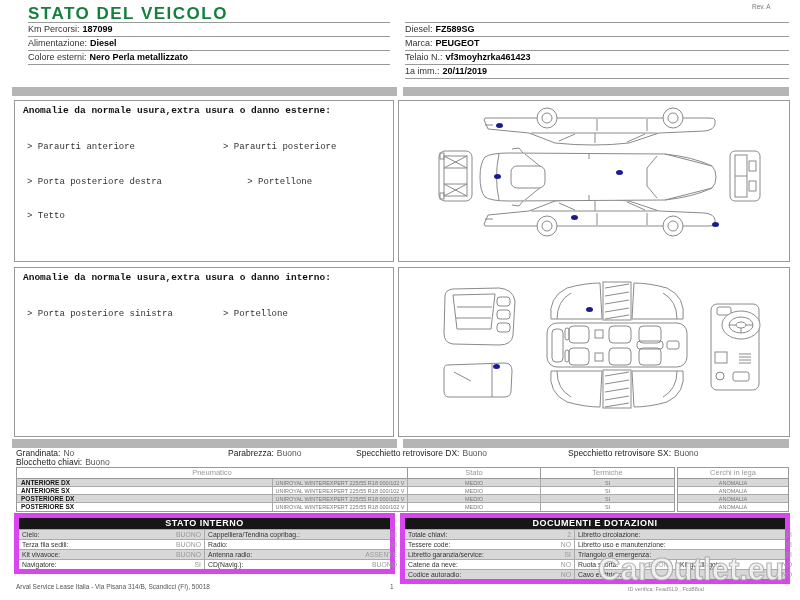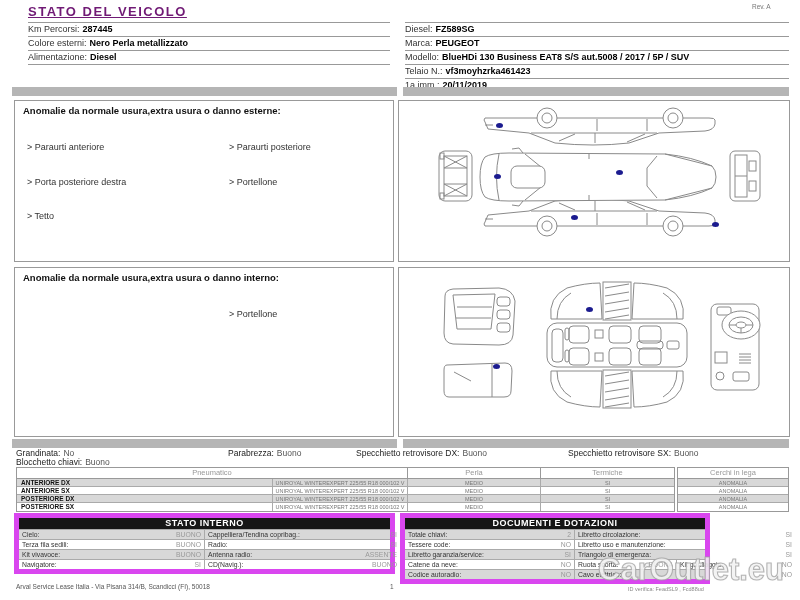--- a/index.html
+++ b/index.html
@@ -1,44 +1,44 @@
 <!DOCTYPE html>
 <html><head>
 <meta charset="utf-8">
 <style>
   html,body{margin:0;padding:0;background:#e8e8e8;}
   #page{position:relative;width:800px;height:600px;background:#fff;overflow:hidden;
         font-family:"Liberation Sans","DejaVu Sans",sans-serif;color:#222;}
   
-  .doc-title{position:absolute;left:28px;top:4px;font-size:13px;font-weight:bold;
-             letter-spacing:1.5px;color:#701a75;text-decoration:underline;}
+  .doc-title{position:absolute;left:28px;top:4px;font-size:17px;font-weight:bold;
+             letter-spacing:1.5px;color:#15803d;}
   .rev{position:absolute;left:752px;top:3px;font-size:6.5px;color:#777;}
   .info-col{position:absolute;border-top:1px solid #999;}
   .info-left{left:28px;top:22px;width:362px;}
   .info-right{left:405px;top:22px;width:384px;}
   .info-row{height:13px;line-height:13px;border-bottom:1px solid #999;font-size:9px;
             white-space:nowrap;overflow:hidden;}
   .info-row .lbl{color:#333;}
   .info-row .val{font-weight:bold;color:#000;margin-left:3px;}
   
   .band{position:absolute;height:9px;background:#b5b5b5;}
   .band.b1l{left:12px;top:87px;width:385px;}
   .band.b1r{left:403px;top:87px;width:386px;}
   .band.b2l{left:12px;top:439px;width:385px;}
   .band.b2r{left:403px;top:439px;width:386px;}
   
-  .abox{position:absolute;border:1px solid #999;background:#fff;box-sizing:border-box;}
+  .abox{position:absolute;border:1px solid #999;background:#fff;box-sizing:border-box;font-family:Liberation Mono, monospace;}
   .abox.ext-text{left:14px;top:100px;width:380px;height:162px;}
   .abox.ext-diag{left:398px;top:100px;width:392px;height:162px;}
   .abox.int-text{left:14px;top:267px;width:380px;height:170px;}
   .abox.int-diag{left:398px;top:267px;width:392px;height:170px;}
   .abox-title{position:absolute;left:8px;top:4px;font-size:9.5px;font-weight:bold;color:#111;}
   .item-col{position:absolute;top:18px;font-size:9px;color:#333;line-height:11.5px;white-space:pre;}
   .item-col.c1{left:12px;}
-  .item-col.c2{left:214px;}
+  .item-col.c2{left:208px;text-align:center;}
   
   .cond{position:absolute;font-size:8.5px;color:#222;white-space:nowrap;}
   .cond .val{color:#555;margin-left:3px;}
   
   .ttable{position:absolute;top:467px;border:1px solid #999;box-sizing:border-box;background:#fff;}
   .ttable.main{left:16px;width:659px;}
   .ttable.cerchi{left:677px;width:112px;}
   .thead{display:grid;height:11px;line-height:10px;font-size:7.5px;color:#999;text-align:center;
          border-bottom:1px solid #999;box-sizing:border-box;}
   .ttable.main .thead{grid-template-columns:391px 133px 133px;}
@@ -50,21 +50,21 @@
   .trow:last-child{border-bottom:none;}
   .ttable.main .trow{grid-template-columns:256px 135px 133px 133px;}
   .ttable.cerchi .trow{grid-template-columns:1fr;}
   .trow span{border-right:1px solid #aaa;box-sizing:border-box;text-align:center;overflow:hidden;white-space:nowrap;}
   .trow span:last-child{border-right:none;}
   .trow .pos{font-size:6.5px;font-weight:bold;color:#111;text-align:left;padding-left:4px;}
   .trow.odd{background:#d8d8d8;}
   
   .btable{position:absolute;top:513px;border:5px solid #d946ef;box-sizing:border-box;background:#fff;}
   .btable.si{left:14px;width:381px;}
-  .btable.doc{left:400px;width:310px;}
+  .btable.doc{left:400px;width:390px;}
   .bt-head{height:11px;line-height:11px;background:#161616;color:#fff;font-size:9px;
            font-weight:bold;text-align:center;letter-spacing:.5px;}
   .brow{display:grid;height:10px;line-height:10px;font-size:6.8px;border-top:1px solid #aaa;box-sizing:border-box;}
   .brow.odd{background:#d8d8d8;}
   .btable.si .brow{grid-template-columns:122px 64px 130px 65px;}
   .btable.doc .brow{grid-template-columns:115px 55px 150px 70px;}
   .btable.doc .brow.split{grid-template-columns:115px 55px 60px 42px 68px 50px;}
   .brow span{overflow:hidden;white-space:nowrap;box-sizing:border-box;}
   .brow .bl{color:#333;padding-left:3px;}
   .brow .bv{color:#999;text-align:right;padding-right:3px;border-right:1px solid #aaa;}
@@ -83,29 +83,28 @@
 </style>
 </head>
 <body>
 
 <div id="page">
 
   <div class="doc-title">STATO DEL VEICOLO</div>
   <div class="rev">Rev. A</div>
 
   <div class="info-col info-left">
-    <div class="info-row"><span class="lbl">Km Percorsi:</span><span class="val">287445</span></div>
+    <div class="info-row"><span class="lbl">Km Percorsi:</span><span class="val">187099</span></div>
+    <div class="info-row"><span class="lbl">Alimentazione:</span><span class="val">Diesel</span></div>
     <div class="info-row"><span class="lbl">Colore esterni:</span><span class="val">Nero Perla metallizzato</span></div>
-    <div class="info-row"><span class="lbl">Alimentazione:</span><span class="val">Diesel</span></div>
   </div>
 
   <div class="info-col info-right">
     <div class="info-row"><span class="lbl">Diesel:</span><span class="val">FZ589SG</span></div>
     <div class="info-row"><span class="lbl">Marca:</span><span class="val">PEUGEOT</span></div>
-    <div class="info-row"><span class="lbl">Modello:</span><span class="val">BlueHDi 130 Business EAT8 S/S aut.5008 / 2017 / 5P / SUV</span></div>
     <div class="info-row"><span class="lbl">Telaio N.:</span><span class="val">vf3moyhzrka461423</span></div>
     <div class="info-row"><span class="lbl">1a imm.:</span><span class="val">20/11/2019</span></div>
   </div>
 
   <div class="band b1l"></div>
   <div class="band b1r"></div>
 
   <div class="abox ext-text">
     <div class="abox-title">Anomalie da normale usura,extra usura o danno esterne:</div>
     <div class="item-col c1">
@@ -171,20 +170,23 @@
         <rect x="336" y="54" width="12" height="42"></rect>
         <rect x="350" y="60" width="7" height="10"></rect>
         <rect x="350" y="80" width="7" height="10"></rect>
         <line x1="336" y1="75" x2="348" y2="75"></line>
       </g>
     </svg>
   </div>
 
   <div class="abox int-text">
     <div class="abox-title">Anomalie da normale usura,extra usura o danno interno:</div>
+    <div class="item-col c1">
+      <div>&gt; Porta posteriore sinistra</div>
+    </div>
     <div class="item-col c2">
       <div>&gt; Portellone</div>
     </div>
   </div>
 
   <div class="abox int-diag">
     <svg width="390" height="168" viewBox="0 0 390 168" fill="none" stroke="#8a8a8a" stroke-width="1">
 
       <g>
         <path d="M46,28 Q46,22 54,21 L100,20 Q114,21 116,33 L114,67 Q113,77 100,77 L54,76 Q45,75 45,65 Z" fill="#fff"></path>
@@ -251,21 +253,21 @@
 
   <div class="cond" style="left:16px;top:448px;"><span>Grandinata:</span><span class="val">No</span></div>
   <div class="cond" style="left:228px;top:448px;"><span>Parabrezza:</span><span class="val">Buono</span></div>
   <div class="cond" style="left:356px;top:448px;"><span>Specchietto retrovisore DX:</span><span class="val">Buono</span></div>
   <div class="cond" style="left:568px;top:448px;"><span>Specchietto retrovisore SX:</span><span class="val">Buono</span></div>
   <div class="cond" style="left:16px;top:457px;"><span>Blocchetto chiavi:</span><span class="val">Buono</span></div>
 
   <div class="ttable main">
     <div class="thead">
       <span>Pneumatico</span>
-      <span>Perla</span>
+      <span>Stato</span>
       <span>Termiche</span>
     </div>
     <div class="trow odd">
       <span class="pos">ANTERIORE DX</span>
         <span>UNIROYAL WINTEREXPERT 225/55 R18 000/102 V</span>
         <span>MEDIO</span>
         <span>SI</span>
     </div>
     <div class="trow">
       <span class="pos">ANTERIORE SX</span>

